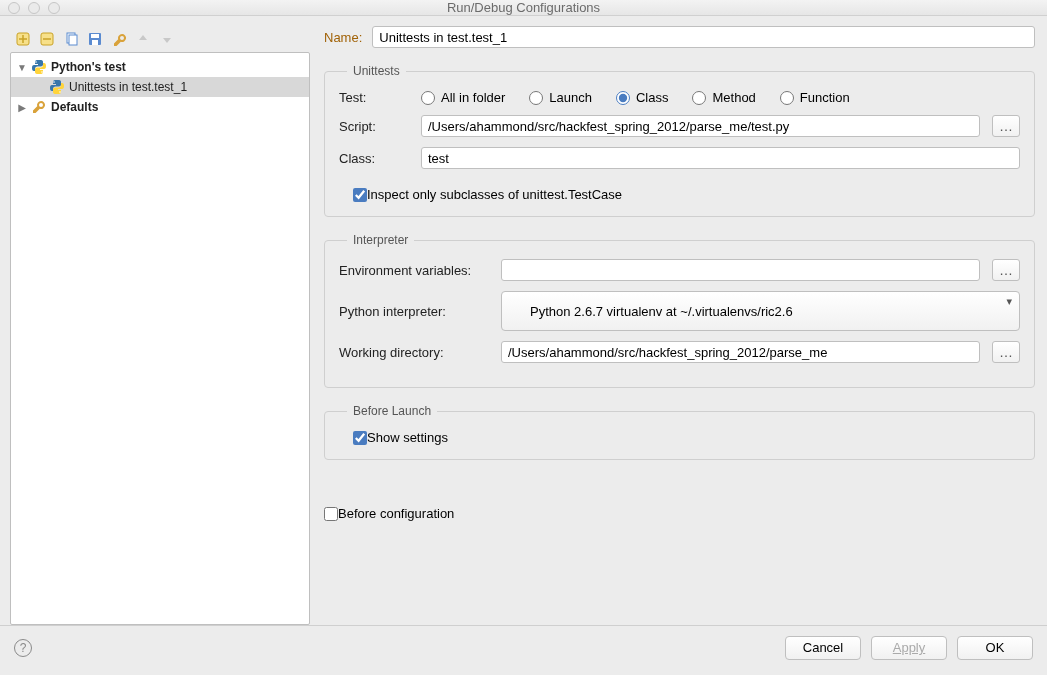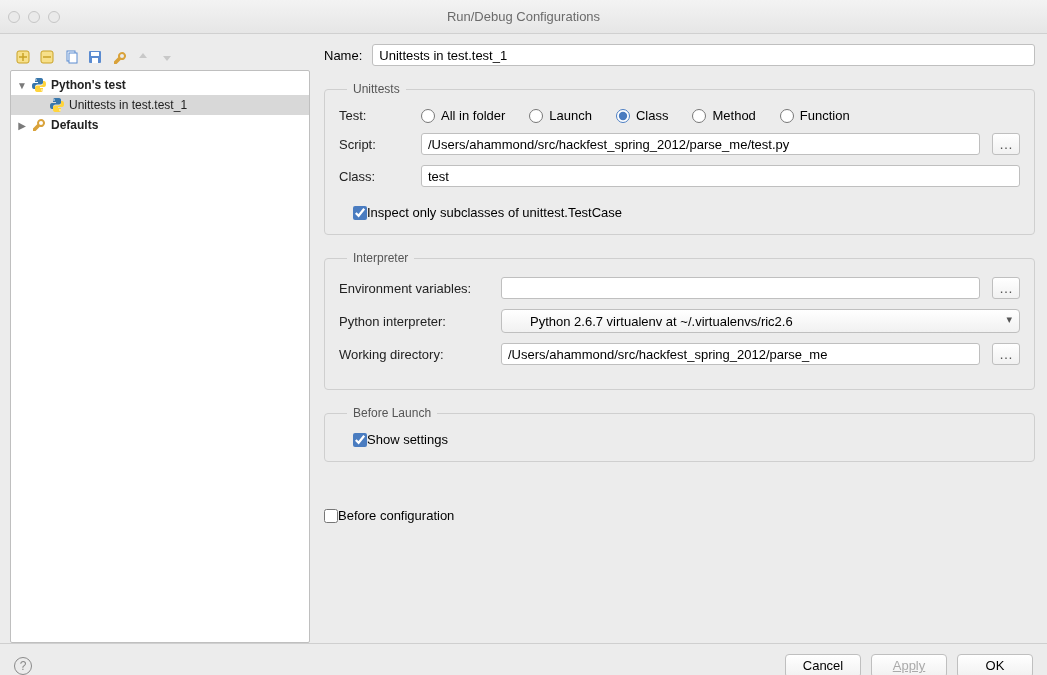--- a/index.html
+++ b/index.html
@@ -1,19 +1,19 @@
 <!DOCTYPE html>
 <html><head>
 <meta charset="utf-8">
 <style>
 * { box-sizing: border-box; margin: 0; padding: 0; font-family: "Lucida Grande", "Helvetica Neue", Arial, sans-serif; font-size: 13px; }
 html, body { width: 1047px; height: 675px; background: #ececec; overflow: hidden; }
 
 
-.titlebar { height: 34px; display: flex; align-items: center; position: relative; background: linear-gradient(#f3f3f3,#e6e6e6); border-bottom: 1px solid #d0d0d0; }
+.titlebar { height: 16px; display: flex; align-items: center; position: relative; background: linear-gradient(#f3f3f3,#e6e6e6); border-bottom: 1px solid #d0d0d0; }
 .traffic { display: flex; gap: 8px; margin-left: 8px; }
 .tl { width: 12px; height: 12px; border-radius: 50%; background: #eaeaea; border: 1px solid #c6c6c6; }
 .title { position: absolute; left: 0; right: 0; text-align: center; font-size: 13px; color: #6b6b6b; }
 
 .body { display: flex; height: calc(100% - 22px - 44px); padding: 10px 10px 0 10px; gap: 14px; }
 
 
 .sidebar { width: 300px; display: flex; flex-direction: column; }
 .sidebar-toolbar { display: flex; gap: 6px; align-items: center; height: 26px; padding: 2px 4px; }
 .tb-btn { width: 18px; height: 18px; display: flex; align-items: center; justify-content: center; cursor: pointer; }
@@ -21,36 +21,36 @@
 .tree { flex: 1; background: #fff; border: 1px solid #bfbfbf; border-radius: 2px; padding: 4px 0; overflow: auto; }
 .tree-row { display: flex; align-items: center; height: 20px; padding: 0 6px; gap: 4px; }
 .tree-row.selected { background: #d8d8d8; }
 .tree-label { font-size: 12px; color: #222; }
 .tree-label.bold { font-weight: bold; }
 .disc { display: inline-block; width: 10px; text-align: center; color: #7a7a7a; font-size: 10px; cursor: pointer; }
 
 
 .main { flex: 1; display: flex; flex-direction: column; gap: 8px; overflow: auto; padding-right: 2px; }
 .name-row { display: flex; align-items: center; gap: 10px; }
-.lbl { color: #000000; }
+.lbl { color: #a16207; }
 input[type=text].field { flex: 1; height: 22px; padding: 2px 6px; border: 1px solid #bfbfbf; border-radius: 3px; background: #fff; font-size: 13px; }
 
 fieldset { border: 1px solid #cfcfcf; border-radius: 4px; padding: 12px 14px 14px 14px; margin-top: 8px; position: relative; }
 legend { padding: 0 6px; color: #555; font-size: 12px; margin-left: 8px; }
 
 .form-row { display: flex; align-items: center; gap: 12px; margin-bottom: 10px; }
 .form-row .row-label { width: 150px; color: #222; }
 .radios { display: flex; gap: 24px; align-items: center; }
 .radio-item { display: flex; align-items: center; gap: 6px; cursor: pointer; }
 input[type=radio], input[type=checkbox] { width: 14px; height: 14px; accent-color: #4a7cc0; }
 .browse-btn { width: 28px; height: 22px; border: 1px solid #bfbfbf; border-radius: 3px; background: linear-gradient(#fff,#f1f1f1); cursor: pointer; display: flex; align-items: center; justify-content: center; color: #555; font-size: 14px; }
 .checkbox-row { display: flex; align-items: center; gap: 0; margin-top: 18px; margin-left: 0; }
 .checkbox-row.indent { margin-left: 14px; }
 
-select.interp { flex: 1; height: 24px; border: 1px solid #bfbfbf; border-radius: 4px; background: linear-gradient(#fff,#f1f1f1); padding: 0 17px 0 28px; font-size: 13px; appearance: none; -webkit-appearance: none; position: relative; }
+select.interp { flex: 1; height: 40px; border: 1px solid #bfbfbf; border-radius: 4px; background: linear-gradient(#fff,#f1f1f1); padding: 0 17px 0 28px; font-size: 13px; appearance: none; -webkit-appearance: none; position: relative; }
 .select-wrap { flex: 1; position: relative; display: flex; }
 .select-wrap::after { content: "▾"; position: absolute; right: 8px; top: 4px; color: #555; font-size: 11px; pointer-events: none; }
 .select-wrap .py-icon { position: absolute; left: 6px; top: 4px; pointer-events: none; }
 
 
 .footer { height: 44px; border-top: 1px solid #cfcfcf; display: flex; align-items: center; padding: 0 14px; gap: 10px; }
 .footer .spacer { flex: 1; }
 .help { width: 18px; height: 18px; border: 1.5px solid #8a8a8a; border-radius: 50%; display: flex; align-items: center; justify-content: center; color: #8a8a8a; font-size: 12px; cursor: pointer; }
 button.mac { min-width: 76px; height: 24px; border: 1px solid #bfbfbf; border-radius: 4px; background: linear-gradient(#fff,#f1f1f1); cursor: pointer; font-size: 13px; padding: 0 14px; }
 button.mac:disabled { color: #aaa; cursor: default; text-decoration: underline; }

